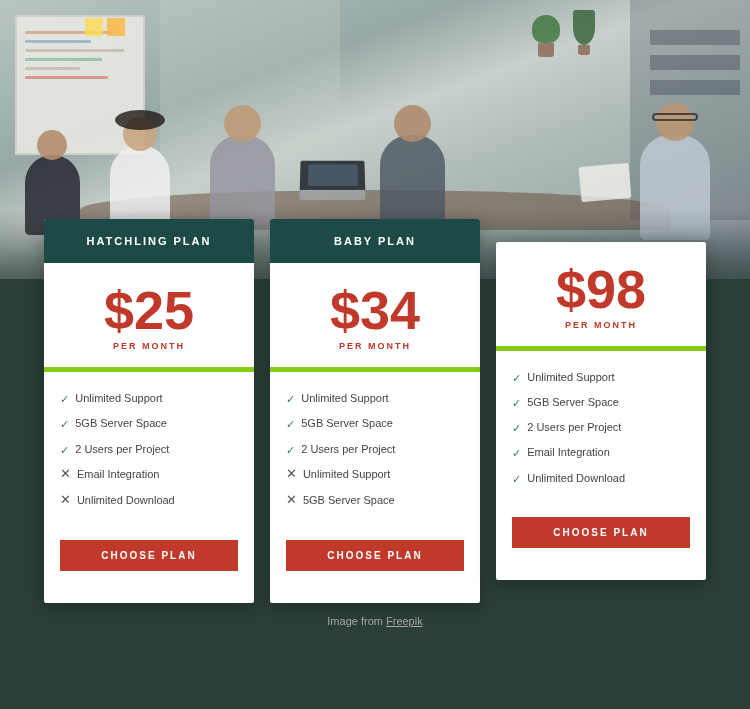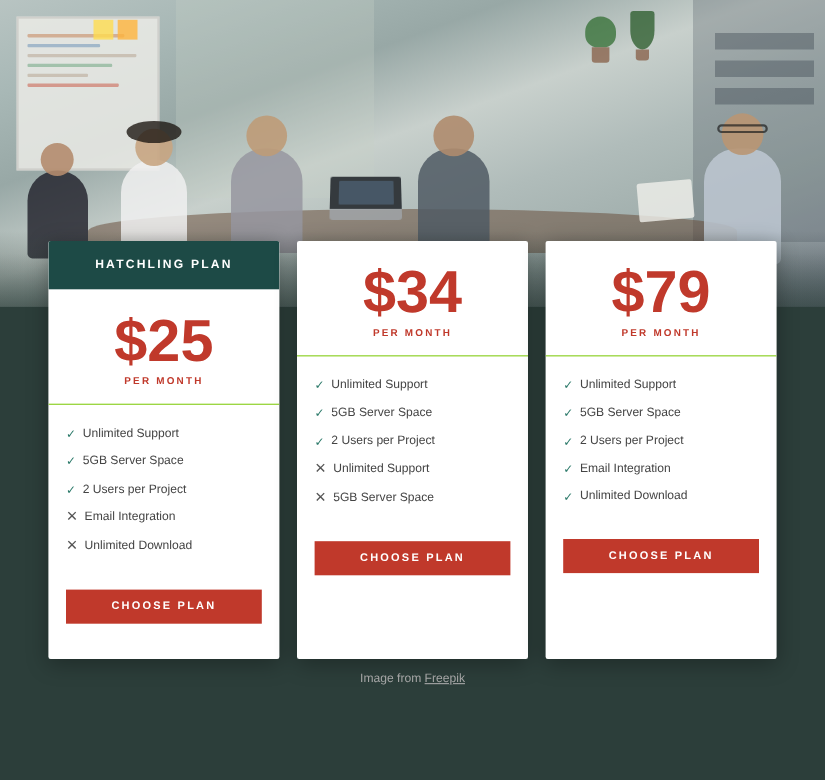--- a/index.html
+++ b/index.html
@@ -58,21 +58,21 @@
       padding: 16px 10px;
       font-size: 11px;
       font-weight: 700;
       letter-spacing: 2px;
       text-transform: uppercase;
     }
 
     .plan-price-section {
       text-align: center;
       padding: 20px 10px 16px;
-      border-bottom: 1px solid #84cc16;
+      border-bottom: 5px solid #84cc16;
     }
 
     .plan-price {
       font-size: 54px;
       font-weight: 700;
       color: #c0392b;
       line-height: 1;
     }
 
     .plan-period {
@@ -220,20 +220,21 @@
       flex-direction: column;
       align-items: center;
     }
 
     .cards-row {
       display: flex;
       gap: 16px;
       padding: 0 40px;
       margin-top: -30px;
       z-index: 10;
+      align-items: center;
     }
   </style>
 </head>
 <body>
 
 <div class="outer-wrapper">
 
   <div class="hero-image">
     <div class="scene-container">
       <div class="bg-office"></div>
@@ -346,20 +347,23 @@
             <span class="cross-icon">✕</span>
             <span>Unlimited Download</span>
           </li>
         </ul>
         <div class="plan-footer">
           <button class="choose-btn">CHOOSE PLAN</button>
         </div>
       </div>
 
       <div class="plan-card">
+        <div class="plan-header">
+          <span>BABY PLAN</span>
+        </div>
         <div class="plan-price-section">
           <div class="plan-price">$34</div>
           <div class="plan-period">PER MONTH</div>
         </div>
         <ul class="plan-features">
           <li>
             <span class="check-icon">✓</span>
             <span>Unlimited Support</span>
           </li>
           <li>
@@ -379,21 +383,21 @@
             <span>5GB Server Space</span>
           </li>
         </ul>
         <div class="plan-footer">
           <button class="choose-btn">CHOOSE PLAN</button>
         </div>
       </div>
 
       <div class="plan-card">
         <div class="plan-price-section">
-          <div class="plan-price">$79</div>
+          <div class="plan-price">$98</div>
           <div class="plan-period">PER MONTH</div>
         </div>
         <ul class="plan-features">
           <li>
             <span class="check-icon">✓</span>
             <span>Unlimited Support</span>
           </li>
           <li>
             <span class="check-icon">✓</span>
             <span>5GB Server Space</span>

